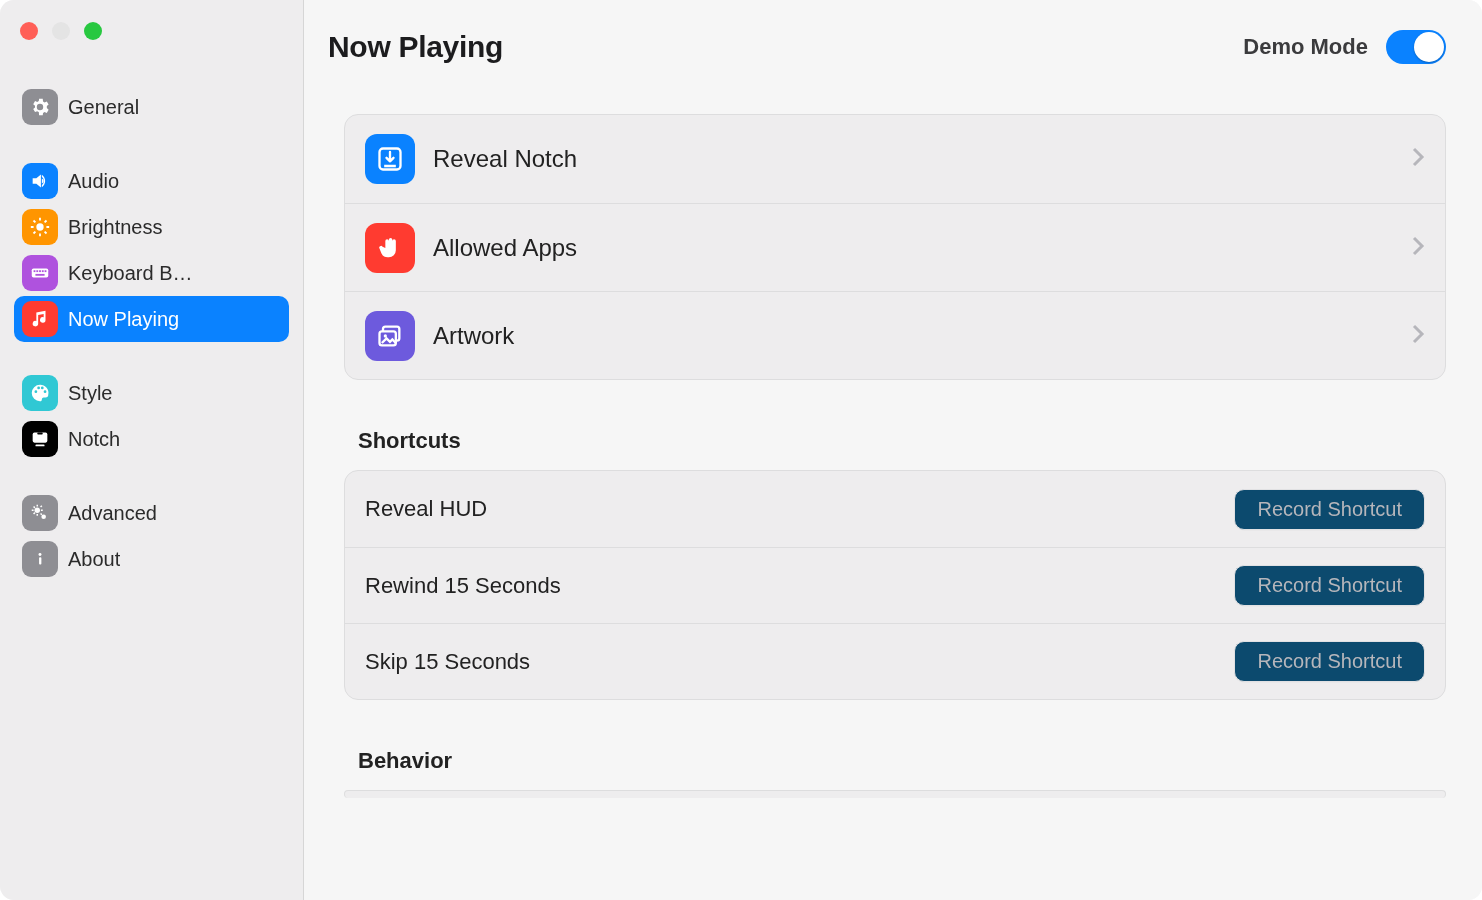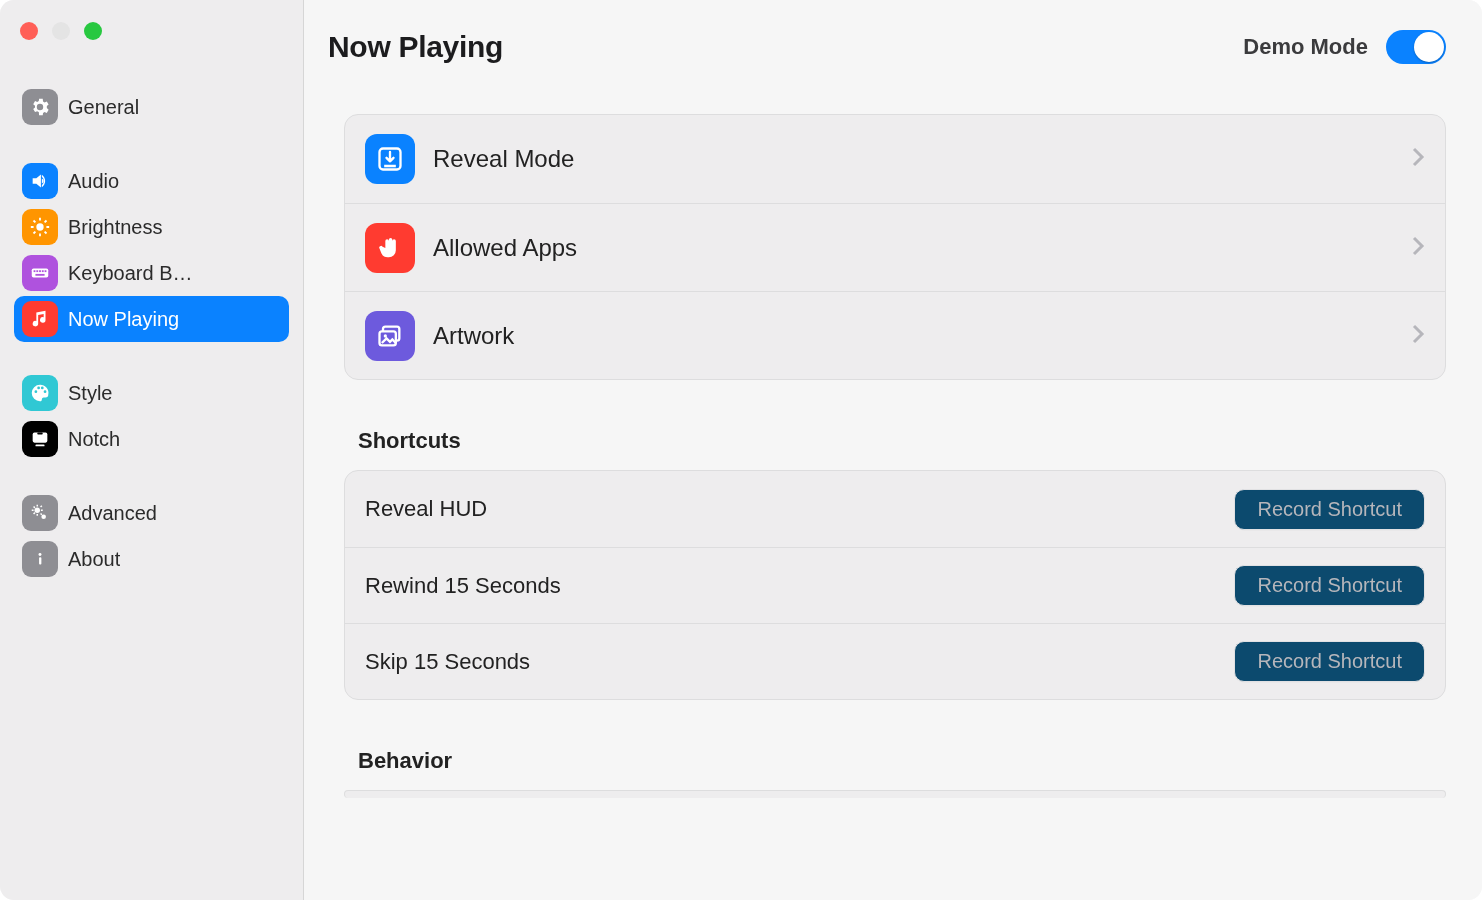--- a/index.html
+++ b/index.html
@@ -317,21 +317,21 @@
 
       <div class="group">
         <div class="row">
           <div class="row-icon ri-blue">
             <svg viewBox="0 0 24 24">
                 <rect x="3" y="3" width="18" height="18" rx="3" fill="none" stroke="#fff" stroke-width="2"></rect>
                 <path d="M12 6v8m0 0-3-3m3 3 3-3" stroke="#fff" stroke-width="2" fill="none" stroke-linecap="round" stroke-linejoin="round"></path>
                 <line x1="7" y1="18" x2="17" y2="18" stroke="#fff" stroke-width="2"></line>
               </svg>
           </div>
-          <div class="row-label">Reveal Mode</div>
+          <div class="row-label">Reveal Notch</div>
           <div class="chev"><svg viewBox="0 0 14 22">
                 <polyline points="3,3 11,11 3,19"></polyline>
               </svg></div>
         </div>
         <div class="row">
           <div class="row-icon ri-red">
             <svg viewBox="0 0 24 24">
                 <path d="M8 12V6a1.5 1.5 0 0 1 3 0v5V5a1.5 1.5 0 0 1 3 0v6V6a1.5 1.5 0 0 1 3 0v8a6 6 0 0 1-6 6h-1a6 6 0 0 1-5.4-3.4L3 12.5a1.5 1.5 0 0 1 2.6-1.5Z"></path>
               </svg>
           </div>

